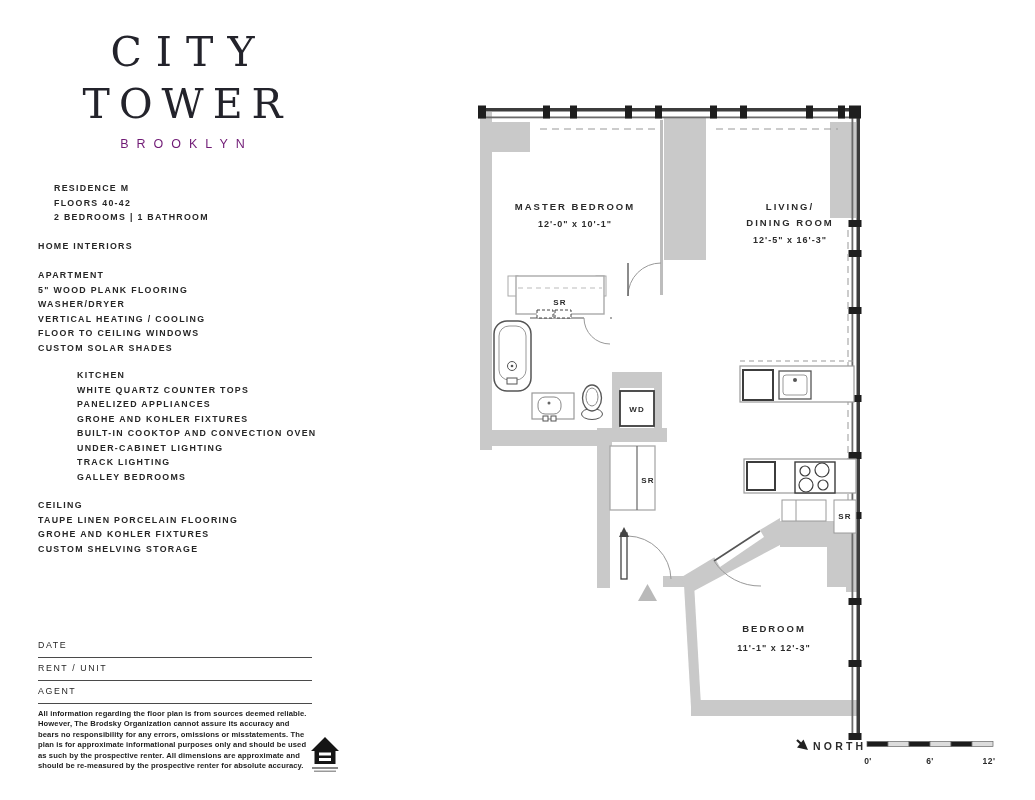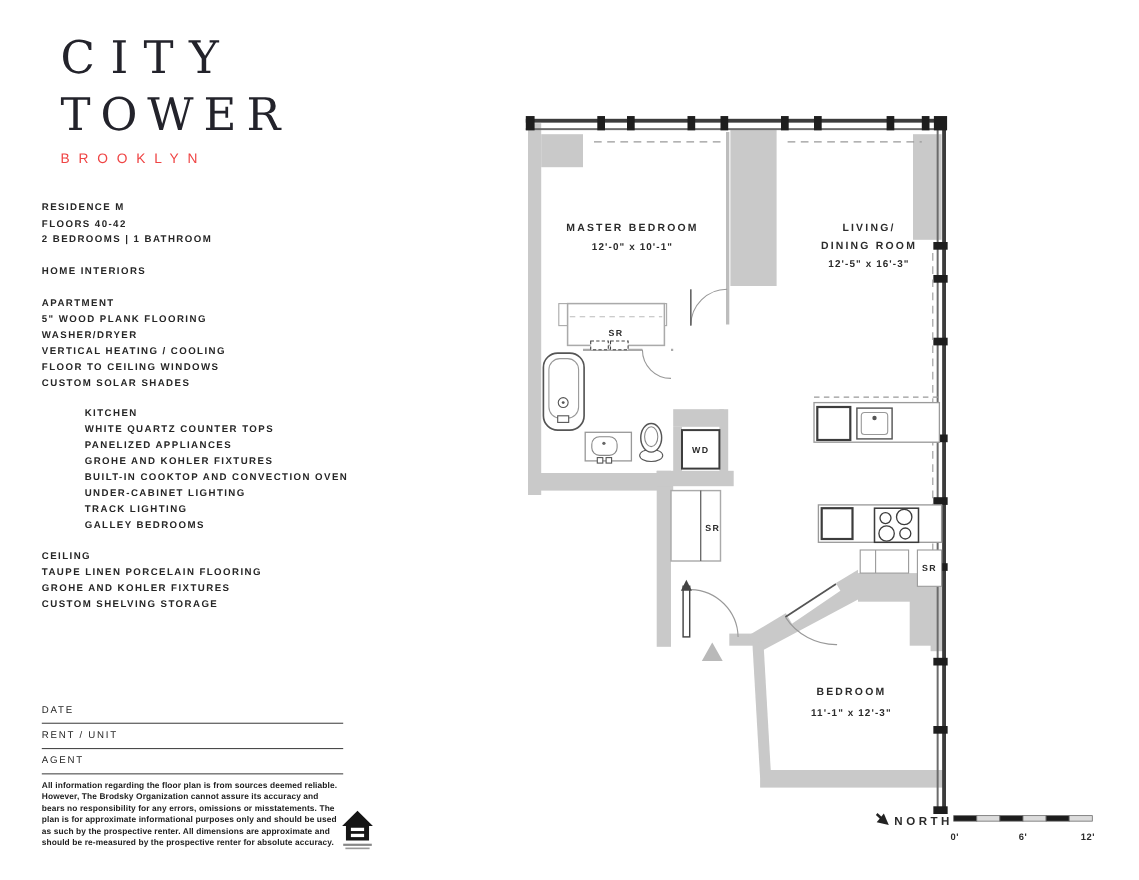--- a/index.html
+++ b/index.html
@@ -1,29 +1,29 @@
 <!DOCTYPE html>
 <html><head>
 <meta charset="utf-8">
 <title>Floor Plan</title>
 <style>
   html,body{margin:0;padding:0;background:#ffffff;}
   .page{position:relative;width:1035px;height:800px;background:#fff;overflow:hidden;
         font-family:"Liberation Sans",sans-serif;color:#222;}
   
-  .logo{position:absolute;left:55px;top:26px;width:255px;}
+  .logo{position:absolute;left:55px;top:26px;width:255px;text-align:center;}
   .logo-line{font-family:"DejaVu Serif",serif;font-size:41px;line-height:52px;
              color:#23232b;font-weight:normal;}
   .logo-line.l1{letter-spacing:14px;margin-right:-14px;}
   .logo-line.l2{letter-spacing:9px;margin-right:-9px;}
-  .logo-city{font-size:12.5px;letter-spacing:8px;margin-right:-8px;margin-top:7px;color:#ef4444;}
+  .logo-city{font-size:12.5px;letter-spacing:8px;margin-right:-8px;margin-top:7px;color:#701a75;}
   
   .col{position:absolute;left:38px;width:280px;font-size:8.8px;font-weight:bold;
        letter-spacing:1.3px;line-height:14.5px;color:#262626;}
-  .info{top:181px;}
+  .info{top:181px;margin-left:16px;}
   .interiors{top:239px;}
   .grp-apartment{top:268px;}
   .grp-kitchen{top:368px;margin-left:39px;}
   .grp-bathroom{top:498px;}
   .col ul{margin:0;padding:0;list-style:none;}
   
   .fields{position:absolute;left:38px;top:635px;width:274px;}
   .field{height:23px;border-bottom:1.5px solid #4a4a4a;box-sizing:border-box;padding-top:5px;
          font-size:8.8px;font-weight:normal;letter-spacing:1.6px;color:#262626;}
   

